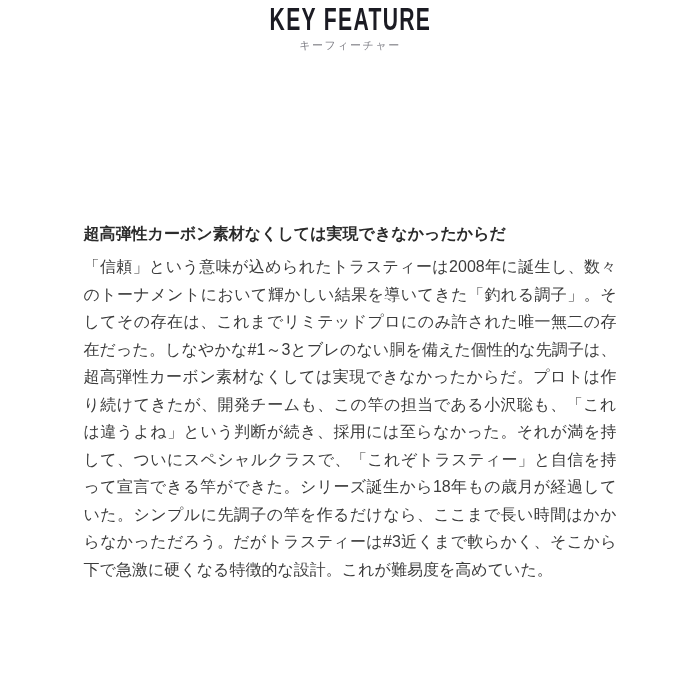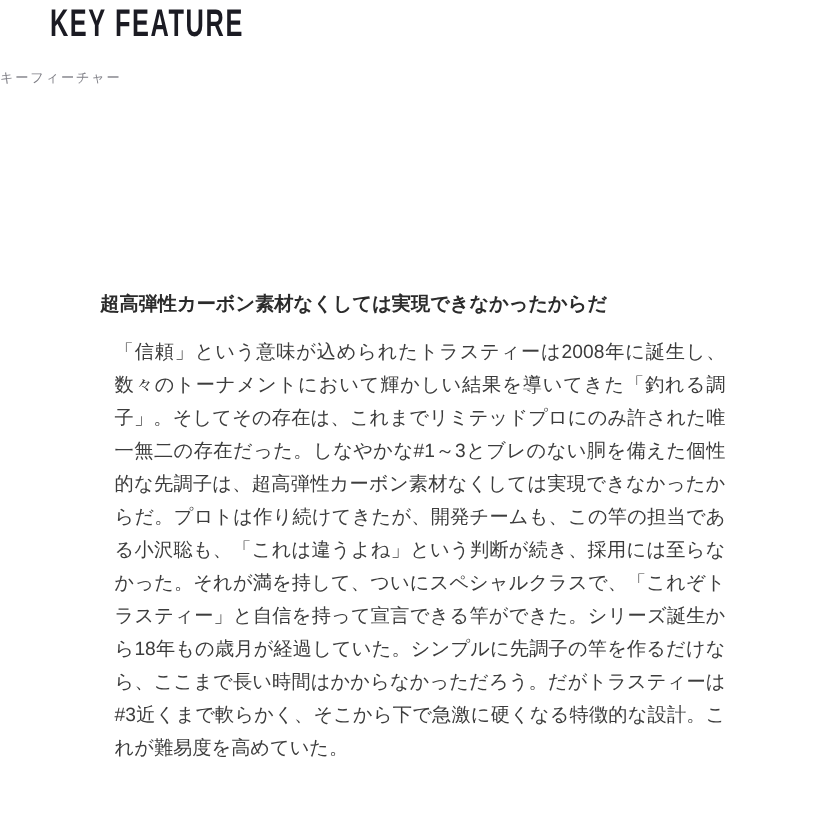--- a/index.html
+++ b/index.html
@@ -9,58 +9,58 @@
   }
   .page {
     position: relative;
     width: 700px;
     height: 700px;
     background: #ffffff;
     overflow: hidden;
     font-family: "Liberation Sans", "DejaVu Sans", sans-serif;
   }
   .header {
-    text-align: left;
+    text-align: center;
     padding-top: 2px;
   }
   .page-title {
     display: inline-block;
     margin: 0;
     font-family: "Liberation Sans", "DejaVu Sans", sans-serif;
     font-weight: 700;
     font-size: 32px;
     line-height: 35px;
     letter-spacing: 2px;
     color: #1b1b23;
     transform: scaleX(0.66);
     transform-origin: center top;
     white-space: nowrap;
   }
   .page-subtitle {
-    margin: 22px 0 0 0;
+    margin: 2px 0 0 0;
     font-size: 11px;
     line-height: 12px;
     letter-spacing: 1.5px;
     color: #7f7f86;
     font-weight: 400;
   }
   .article {
     width: 533px;
     margin: 169px auto 0 auto; 
     color: #3c3c3c;
   }
   .article-heading {
     margin: 0 0 5px 0;
     font-size: 16px;
     line-height: 28px;
     font-weight: 700;
     color: #2b2b2b;
   }
   .article-body {
-    margin: 12px;
+    margin: 0;
     font-size: 16px;
     line-height: 27.5px;
     text-align: justify;
     text-justify: inter-ideograph;
     color: #3c3c3c;
     word-break: break-all;
   }
 </style>
 </head>
 <body>

